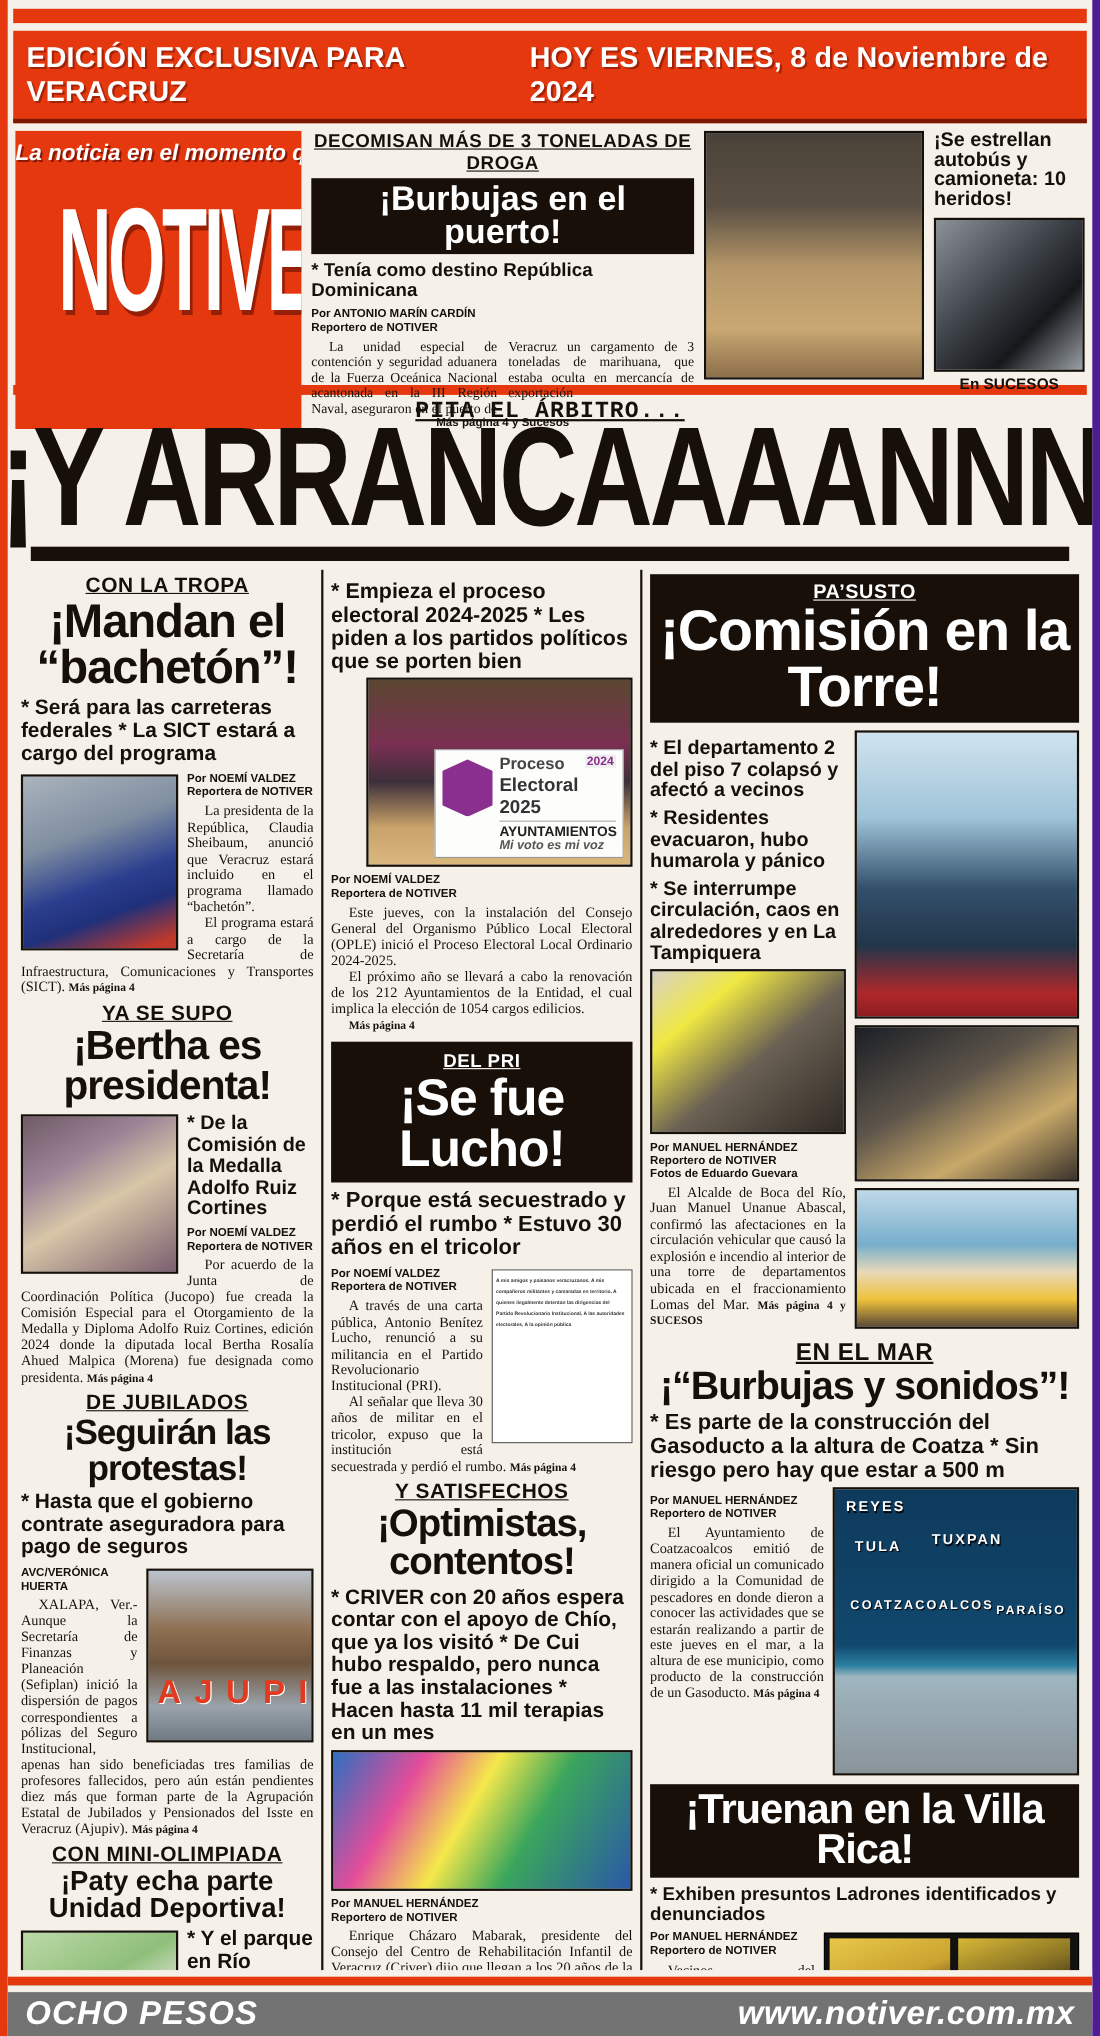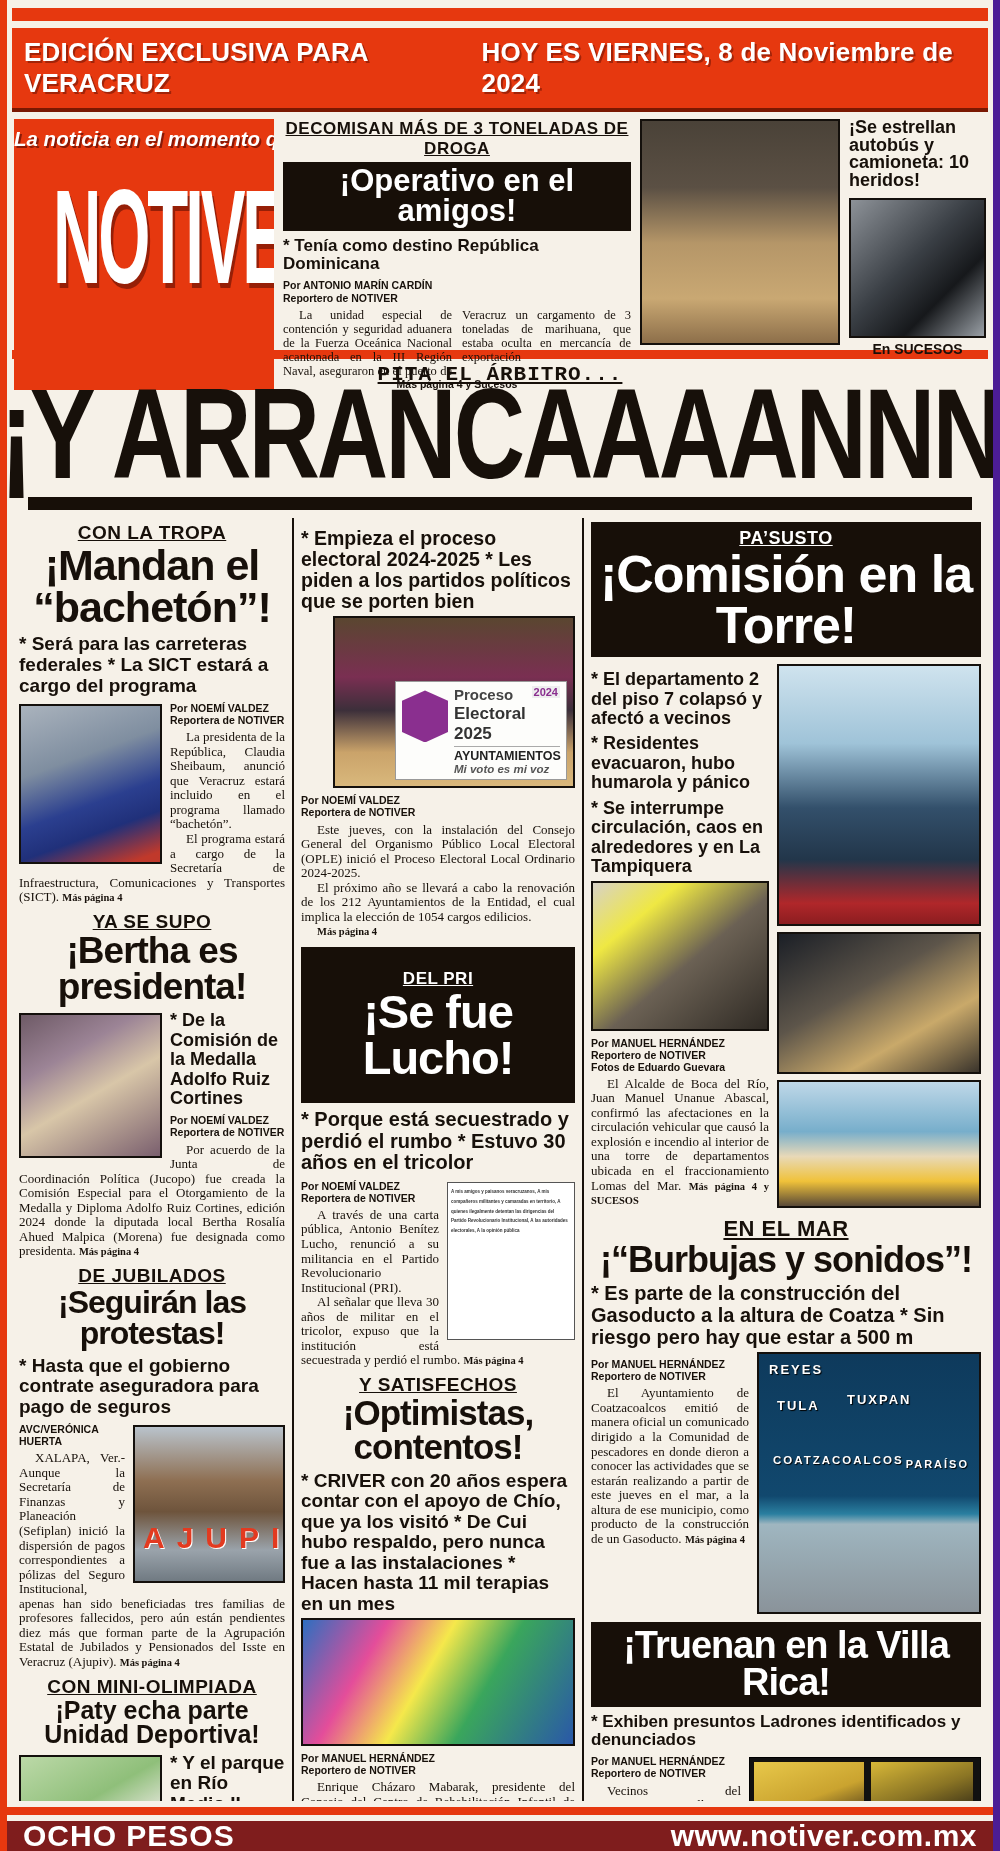--- a/index.html
+++ b/index.html
@@ -65,22 +65,22 @@
   .ople-logo{ position:absolute; right:6px; bottom:6px; width:172px; background:#fdfdfb; border:1px solid #999; padding:4px 6px 4px 58px; text-align:left;}
   .ople-cube{ position:absolute; left:6px; top:8px; width:46px; height:52px; background:#8a2f8f;
     clip-path:polygon(50% 0,100% 20%,100% 80%,50% 100%,0 80%,0 20%); }
   .ople-l1{ font-weight:bold; font-size:15px; color:#444;}
   .ople-yr{ float:right; color:#8a2f8f; font-weight:bold; font-size:11px; background:#eee; padding:0 2px;}
   .ople-l2{ font-weight:bold; font-size:17px; color:#333; border-bottom:1px solid #aaa; padding-bottom:2px;}
   .ople-l3{ font-weight:bold; font-size:12.5px; color:#222; margin-top:2px;}
   .ople-l4{ font-style:italic; font-weight:bold; font-size:11.5px; color:#555;}
   .map-label{ position:absolute; color:#fff; font-weight:bold; font-size:13px; letter-spacing:2px; text-shadow:1px 1px 1px #000;}
   .letter-lines{ font-size:4.5px; font-weight:bold; color:#333; line-height:2.2; padding:4px 3px; background:#fff; height:100%;}
-  .footer{ position:absolute; left:0; right:0; bottom:0; height:36px; background:#7f1d1d; border-top:6px solid #f6f1e8;
-    box-shadow:0 -8px 0 #e6380f, 0 -14px 0 #f6f1e8; display:flex; justify-content:space-between; align-items:center; padding:0 16px;}
+  .footer{ position:absolute; left:0; right:0; bottom:0; height:46px; background:#737373; border-top:6px solid #f6f1e8;
+    box-shadow:0 -8px 0 #e6380f, 0 -14px 0 #f6f1e8; display:flex; justify-content:space-between; align-items:center; padding:0 16px;font-style:italic;}
   .footer .price{ color:#fff; font-weight:900; font-size:30px; letter-spacing:1px;}
   .footer .url{ color:#fff; font-weight:900; font-size:30px; letter-spacing:.5px;}
   h2.left-hl{ font-size:43px; text-align:center;}
 </style>
 </head>
 <body>
 
 <div class="page">
 
   <div class="top-strip"></div>
@@ -91,21 +91,21 @@
 
   <div class="hdr">
     <div class="logo-box">
       <div class="tagline">La noticia en el momento que sucede</div>
       <div class="logo">NOTIVER</div>
     </div>
 
     <div>
       <div class="kicker sm">DECOMISAN MÁS DE 3 TONELADAS DE DROGA</div>
       <div class="blackbox" style="margin:3px 0;">
-        <span class="hl port-hl">¡Operativo en el amigos!</span>
+        <span class="hl port-hl">¡Burbujas en el puerto!</span>
       </div>
       <div class="deck" style="font-size:17px;">* Tenía como destino República Dominicana</div>
       <div class="byline">
         <div>Por ANTONIO MARÍN CARDÍN</div>
         <div>Reportero de NOTIVER</div>
       </div>
       <div class="body" style="columns:2; column-gap:10px; font-size:12.5px;">
         <span class="ind"></span><span>La unidad especial de contención y seguridad aduanera de la Fuerza Oceánica Nacional acantonada en la III Región Naval, aseguraron en el puerto de Veracruz un cargamento de 3 toneladas de marihuana, que estaba oculta en mercancía de exportación</span>
       </div>
       <div class="more" style="text-align:center;">Más página 4 y Sucesos</div>
@@ -213,21 +213,21 @@
           <div>Por NOEMÍ VALDEZ</div>
           <div>Reportera de NOTIVER</div>
         </div>
         <div class="body">
           <span class="ind"></span><span>Este jueves, con la instalación del Consejo General del Organismo Público Local Electoral (OPLE) inició el Proceso Electoral Local Ordinario 2024-2025.</span><br>
           <span class="ind"></span><span>El próximo año se llevará a cabo la renovación de los 212 Ayuntamientos de la Entidad, el cual implica la elección de 1054 cargos edilicios.</span><br>
           <span class="more" style="margin-left:16px;">Más página 4</span>
         </div>
       </div>
 
-      <div class="blackbox" style="margin:8px 0 4px 0; padding:22px;">
+      <div class="blackbox" style="margin:8px 0 4px 0; padding:8px;">
         <div class="kicker" style="font-size:17px;">DEL PRI</div>
         <div class="hl" style="font-size:47px;">¡Se fue Lucho!</div>
       </div>
       <div>
         <div class="deck" style="font-size:20px;">* Porque está secuestrado  y perdió el rumbo * Estuvo 30 años en el tricolor</div>
         <div class="clearfix">
           <div class="photo ph-letter fr" style="width:128px;height:158px;">
             <div class="letter-lines">A mis amigos y paisanos veracruzanos,  A mis compañeros militantes y camaradas en territorio,  A quienes ilegalmente detentan las dirigencias del Partido Revolucionario Institucional,  A las autoridades electorales,  A la opinión pública</div>
           </div>
           <div class="byline">

